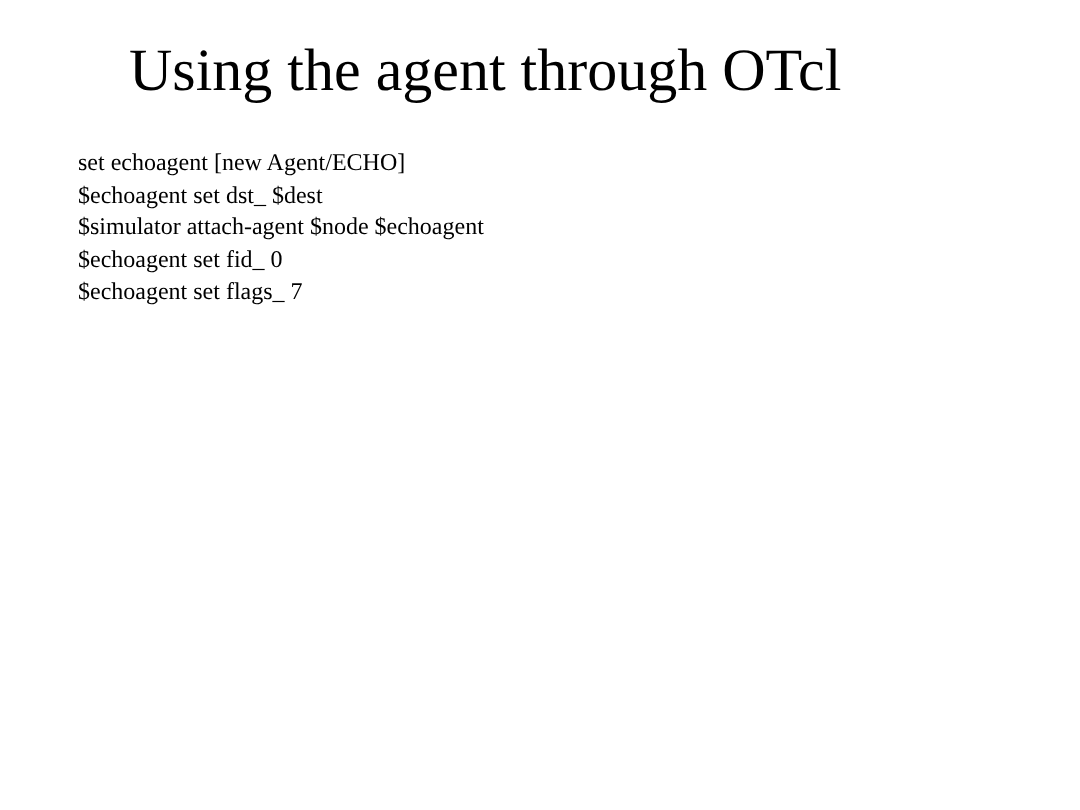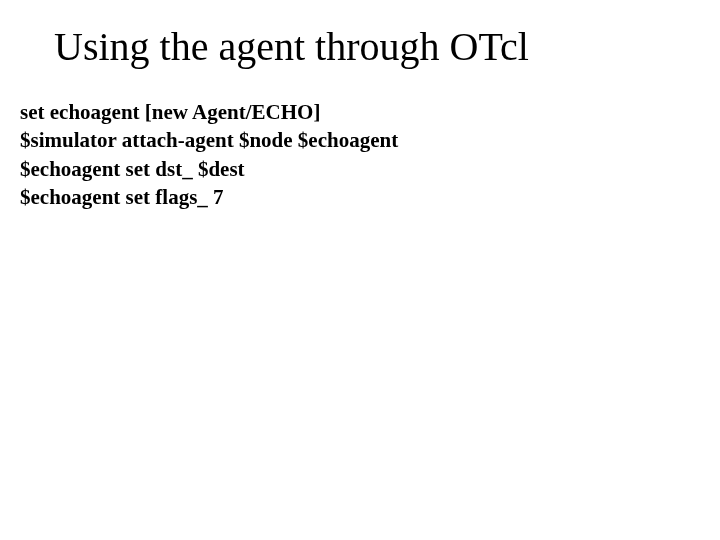--- a/index.html
+++ b/index.html
@@ -8,42 +8,43 @@
     width: 720px;
     height: 540px;
     background: #ffffff;
     font-family: "Times New Roman", Times, serif;
     color: #000000;
   }
   .slide {
     box-sizing: border-box;
     width: 720px;
     height: 484px;
-    padding: 24px 36px 36px 20px;
+    padding: 24px 36px 36px 52px;
   }
   .title {
     font-size: 40px;
     font-weight: 400;
     margin: 0 0 28px 34px;
     line-height: 1.15;
     white-space: nowrap;
   }
   .code-block {
-    font-size: 21px;
+    font-size: 16px;
     line-height: 1.35;
-    font-weight: 700;
+    font-weight: 400;
   }
   .code-line {
     white-space: pre;
   }
 </style>
 </head>
 <body>
 
 <div class="slide">
   <h1 class="title">Using the agent through OTcl</h1>
   <div class="code-block">
     <div class="code-line">set echoagent [new Agent/ECHO]</div>
+    <div class="code-line">$echoagent set dst_ $dest</div>
     <div class="code-line">$simulator attach-agent $node $echoagent</div>
-    <div class="code-line">$echoagent set dst_ $dest</div>
+    <div class="code-line">$echoagent set fid_ 0</div>
     <div class="code-line">$echoagent set flags_ 7</div>
   </div>
 </div>
 
 </body></html>

